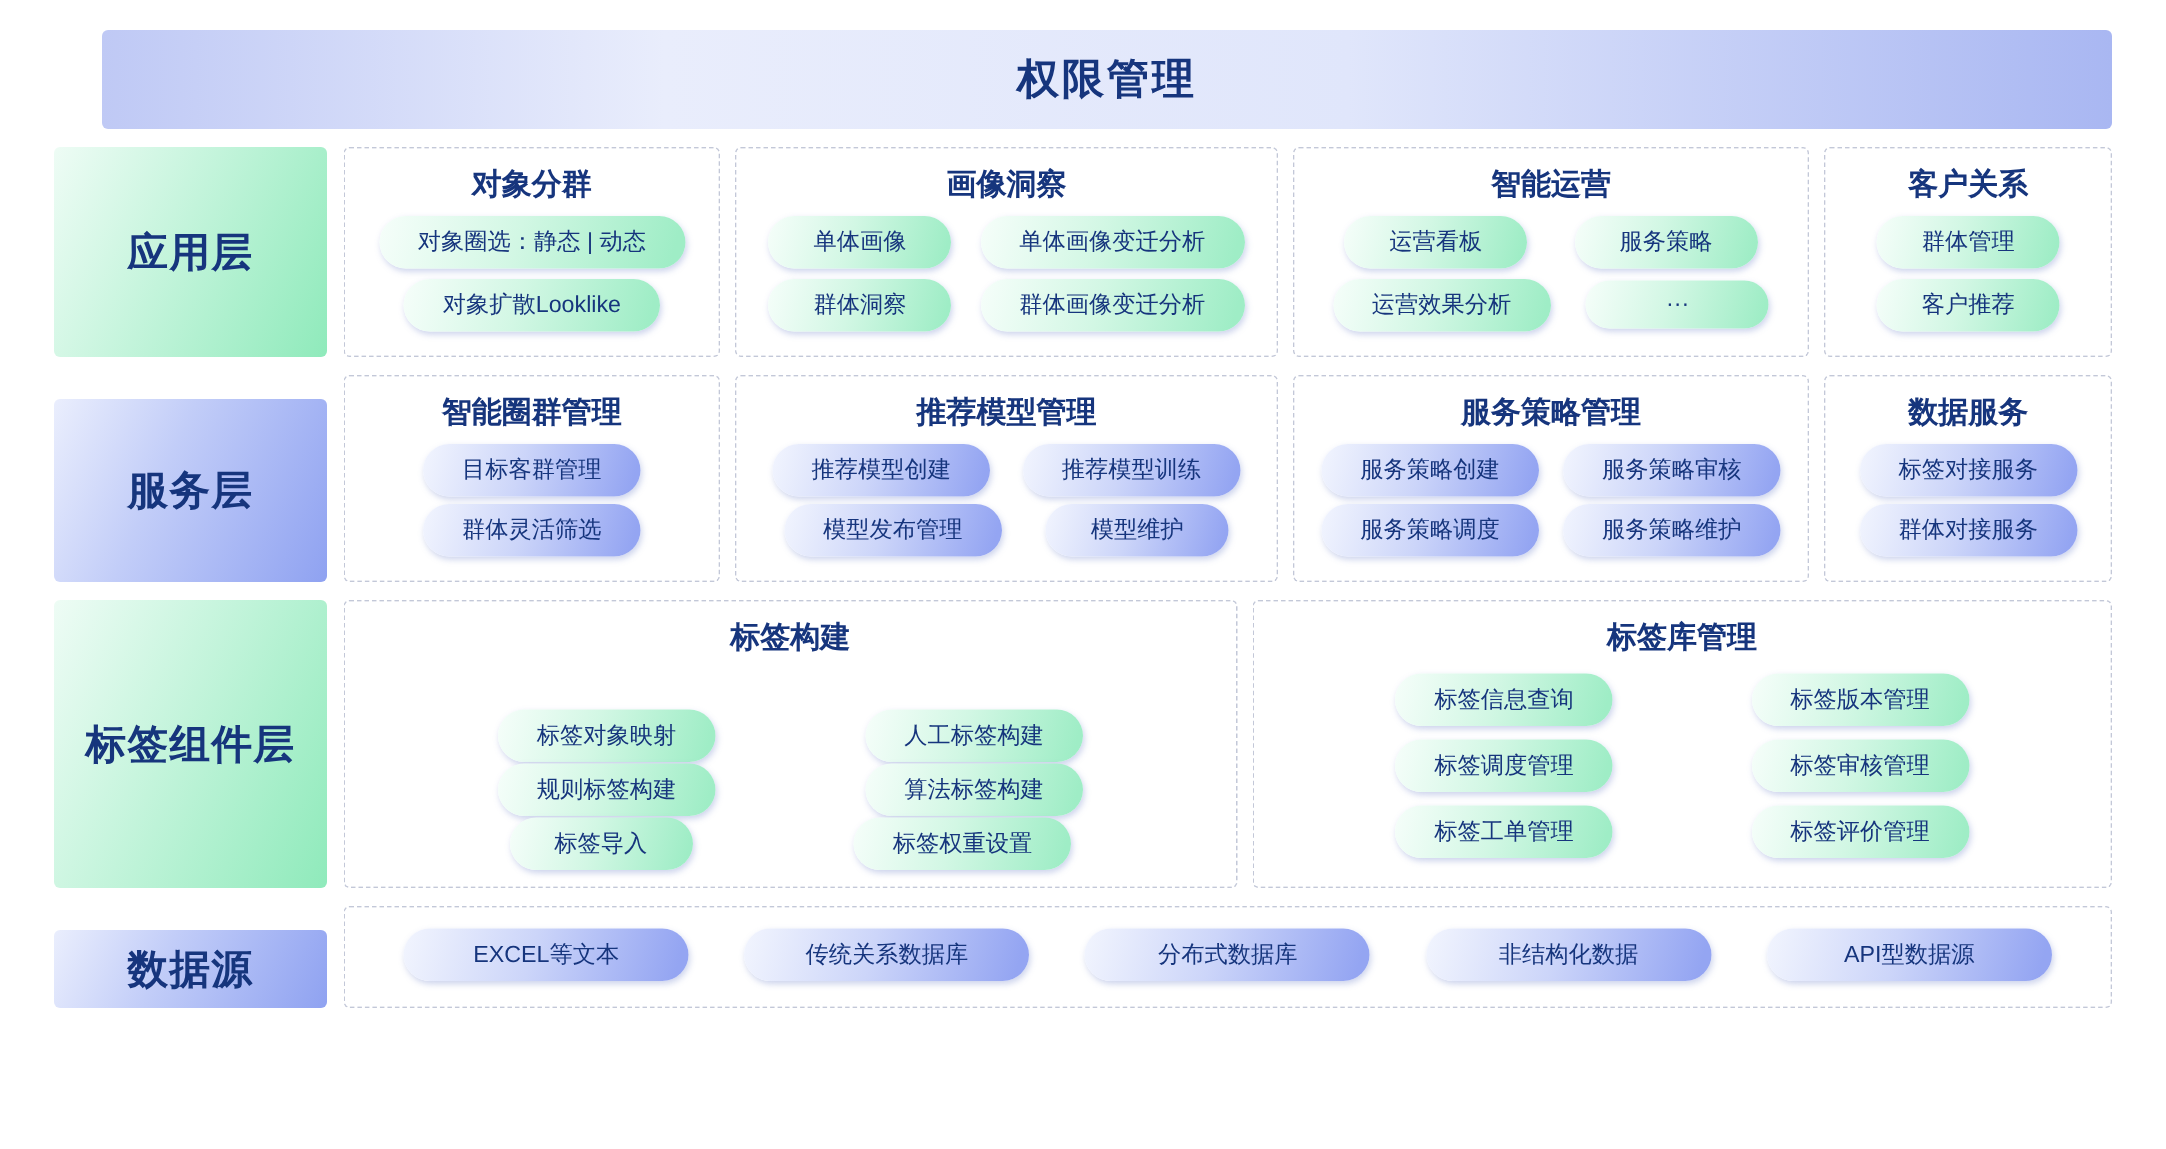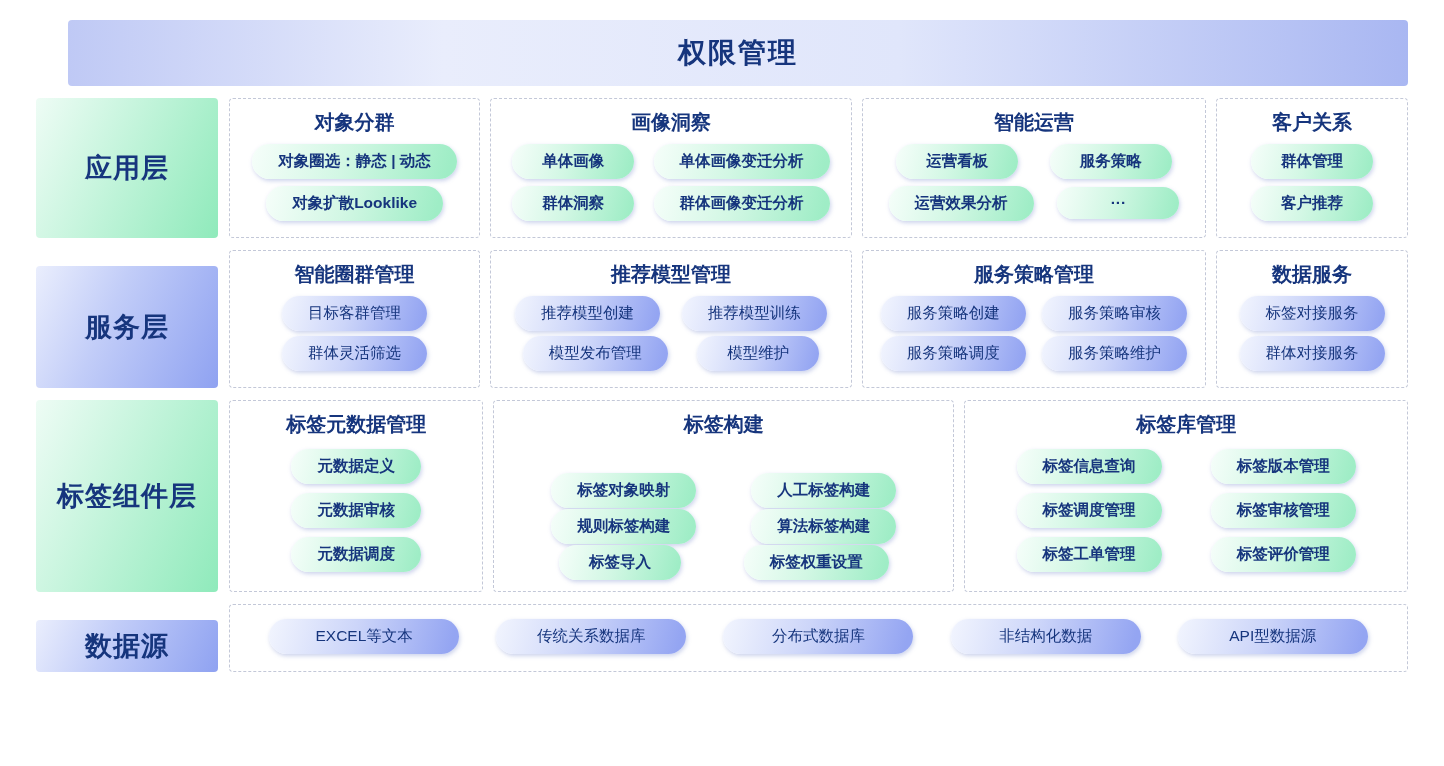--- a/index.html
+++ b/index.html
@@ -83,21 +83,21 @@
   .pill {
     border-radius: 999px;
     padding: 7px 26px;
     font-size: 15.5px;
     min-width: 122px;
     white-space: nowrap;
     text-align: center;
     color: #16357d;
     box-shadow: 1px 2px 4px rgba(110, 130, 200, 0.35);
   }
-  .theme-green .pill { background: linear-gradient(105deg, #f6fefa 0%, #d2f7e4 45%, #9fedc6 95%); font-weight: bold; }
+  .theme-green .pill { background: linear-gradient(105deg, #f6fefa 0%, #d2f7e4 45%, #9fedc6 95%); }
   .theme-blue  .pill { background: linear-gradient(105deg, #f2f5fe 0%, #ccd5f9 45%, #94a5f2 95%); }
   .row-data-source .pill { min-width: 190px; }
 </style>
 </head>
 <body>
 
 <div class="page" id="diagram">
     <div class="banner banner-permission-banner">
       <span>权限管理</span>
     </div>
@@ -203,34 +203,20 @@
             <div class="pill-row">
               <div class="pill">群体对接服务</div>
             </div>
           </div>
         </div>
       </div>
     </div>
     <div class="layer-row row-tag-component-layer theme-green">
       <div class="layer-label">标签组件层</div>
       <div class="sections">
-        <div class="section" style="flex: 1.35 1 0px;">
-          <div class="section-title">标签元数据管理</div>
-          <div class="pill-rows">
-            <div class="pill-row">
-              <div class="pill">元数据定义</div>
-            </div>
-            <div class="pill-row">
-              <div class="pill">元数据审核</div>
-            </div>
-            <div class="pill-row">
-              <div class="pill">元数据调度</div>
-            </div>
-          </div>
-        </div>
         <div class="section" style="flex: 2.55 1 0px; gap: 32px;">
           <div class="section-title">标签构建</div>
           <div class="pill-rows">
             <div class="pill-row">
               <div class="pill">标签对象映射</div>
               <div class="pill">人工标签构建</div>
             </div>
             <div class="pill-row">
               <div class="pill">规则标签构建</div>
               <div class="pill">算法标签构建</div>

